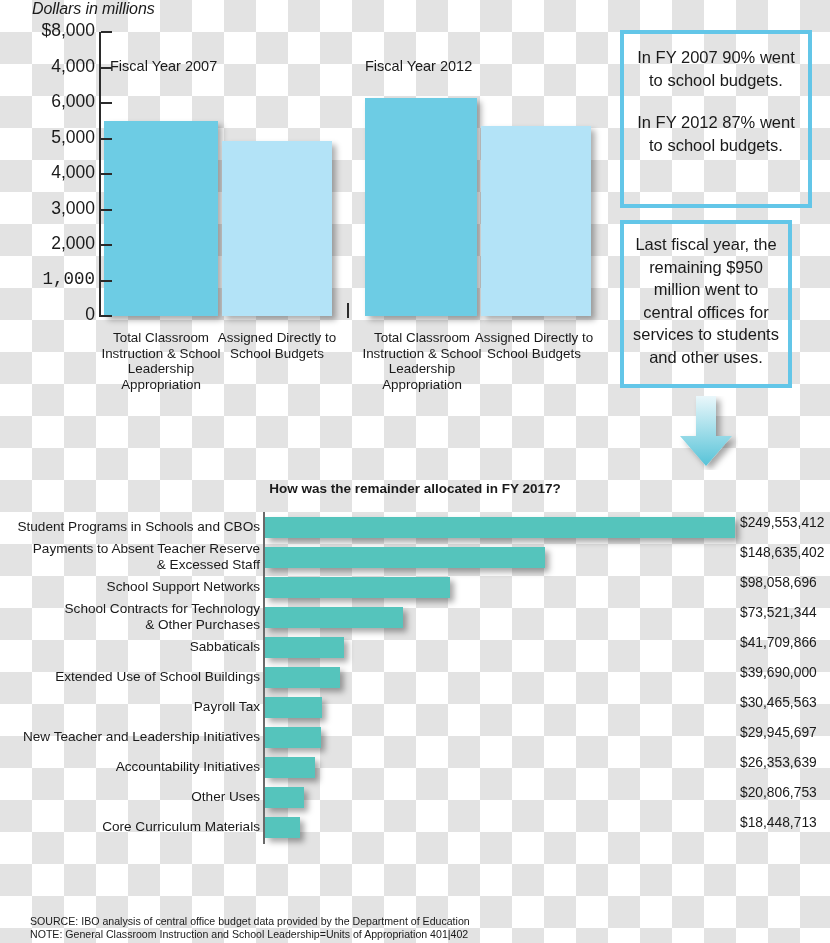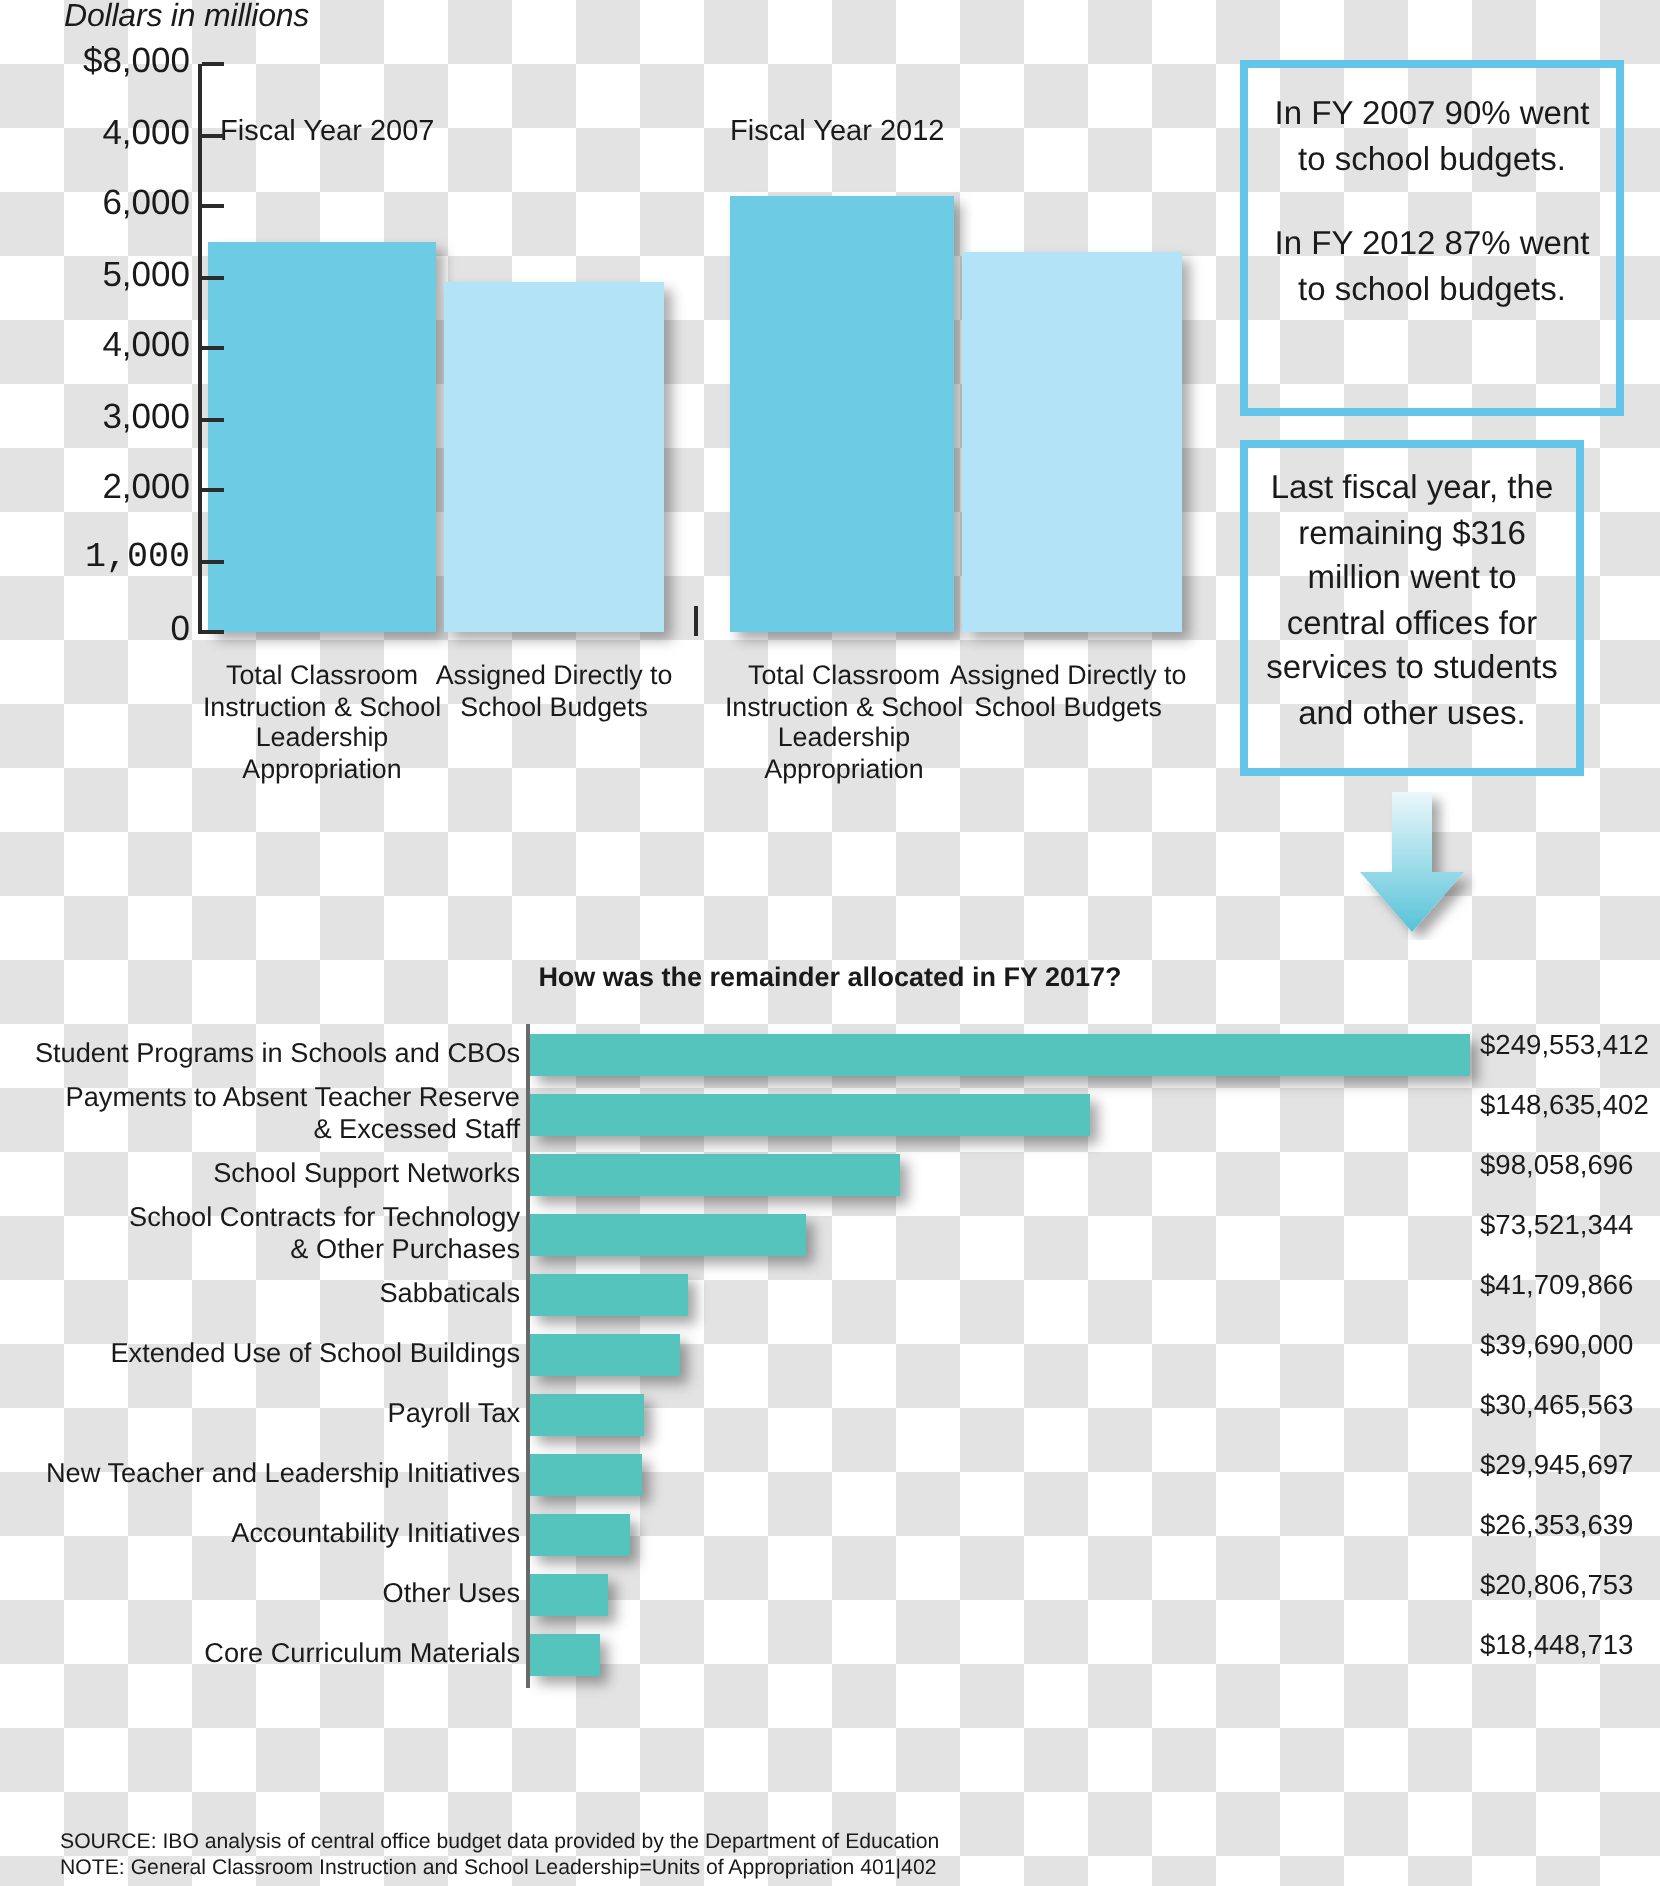--- a/index.html
+++ b/index.html
@@ -119,21 +119,21 @@
     <div class="y-tick" style="top: 315px;"></div>
   </div>
 
 <div class="callout" id="callout-1">
   <p>In FY 2007 90% went to school budgets.</p>
   <div class="gap"></div>
   <p>In FY 2012 87% went to school budgets.</p>
 </div>
 
 <div class="callout" id="callout-2">
-  <p>Last fiscal year, the remaining $316 million went to central offices for services to students and other uses.</p>
+  <p>Last fiscal year, the remaining $950 million went to central offices for services to students and other uses.</p>
 </div>
 
 <svg id="arrow-down" viewBox="0 0 62 74">
   <defs>
     <linearGradient id="arrGrad" x1="0" y1="0" x2="0" y2="1">
       <stop offset="0%" stop-color="#eaf7fb"></stop>
       <stop offset="100%" stop-color="#56c3d8"></stop>
     </linearGradient>
     <filter id="arrShadow" x="-40%" y="-20%" width="200%" height="180%">
       <feDropShadow dx="4" dy="4" stdDeviation="3" flood-color="#000" flood-opacity="0.35"></feDropShadow>

